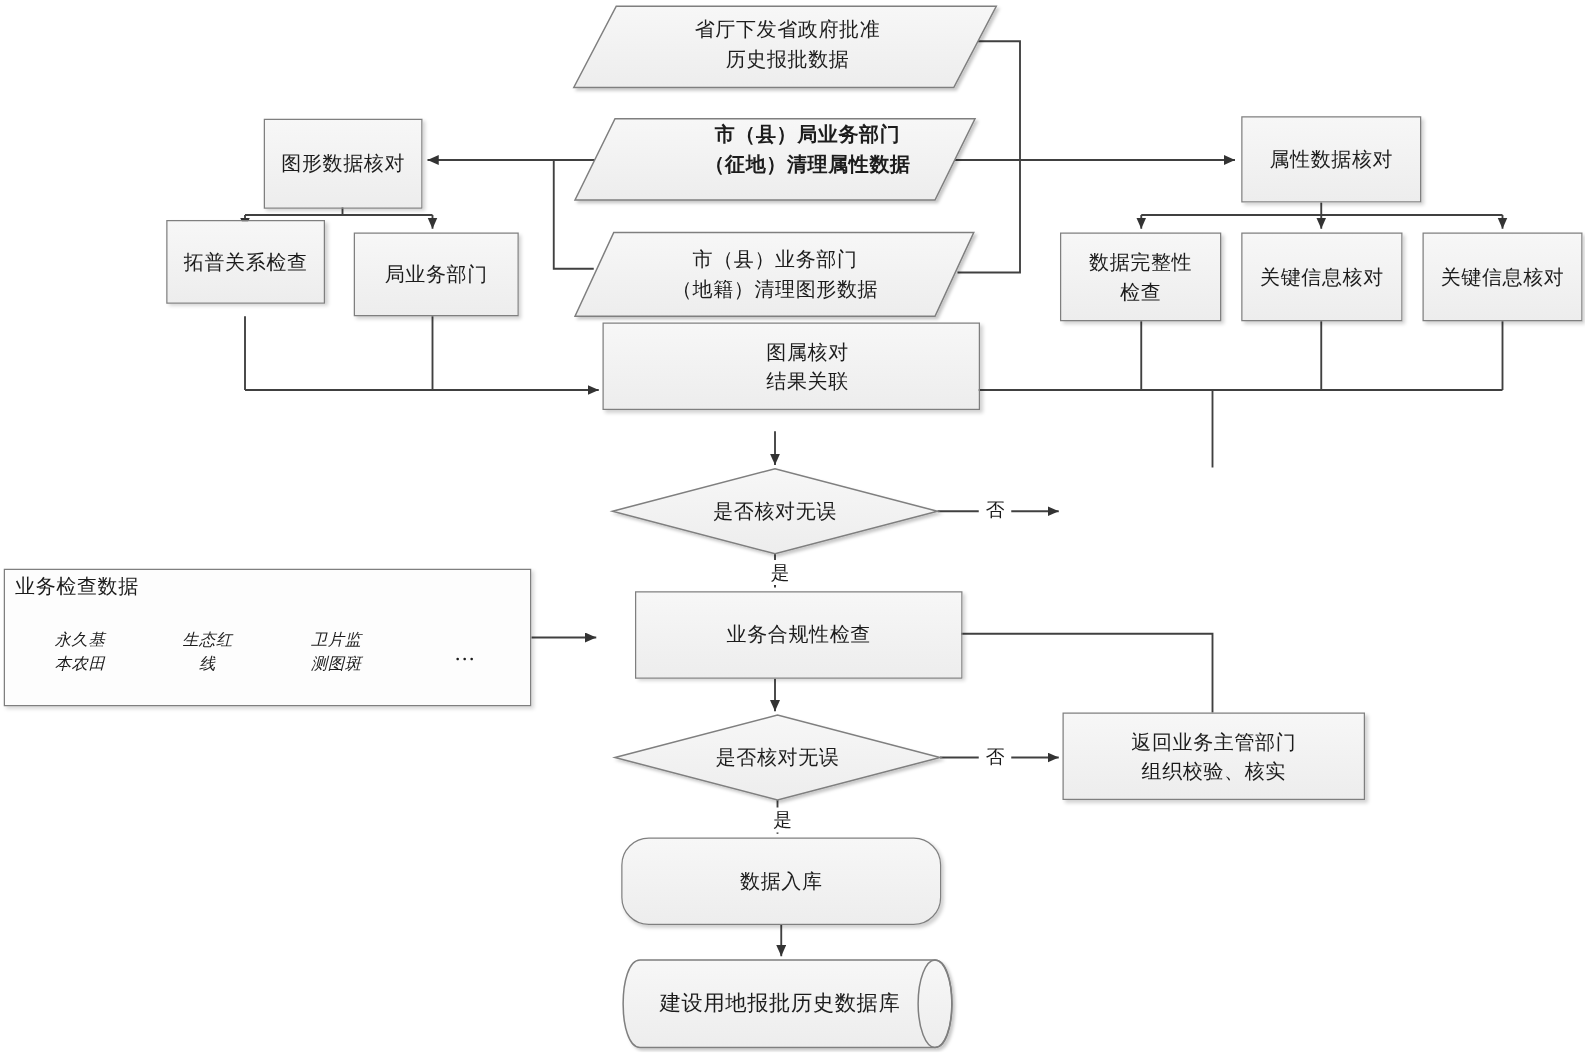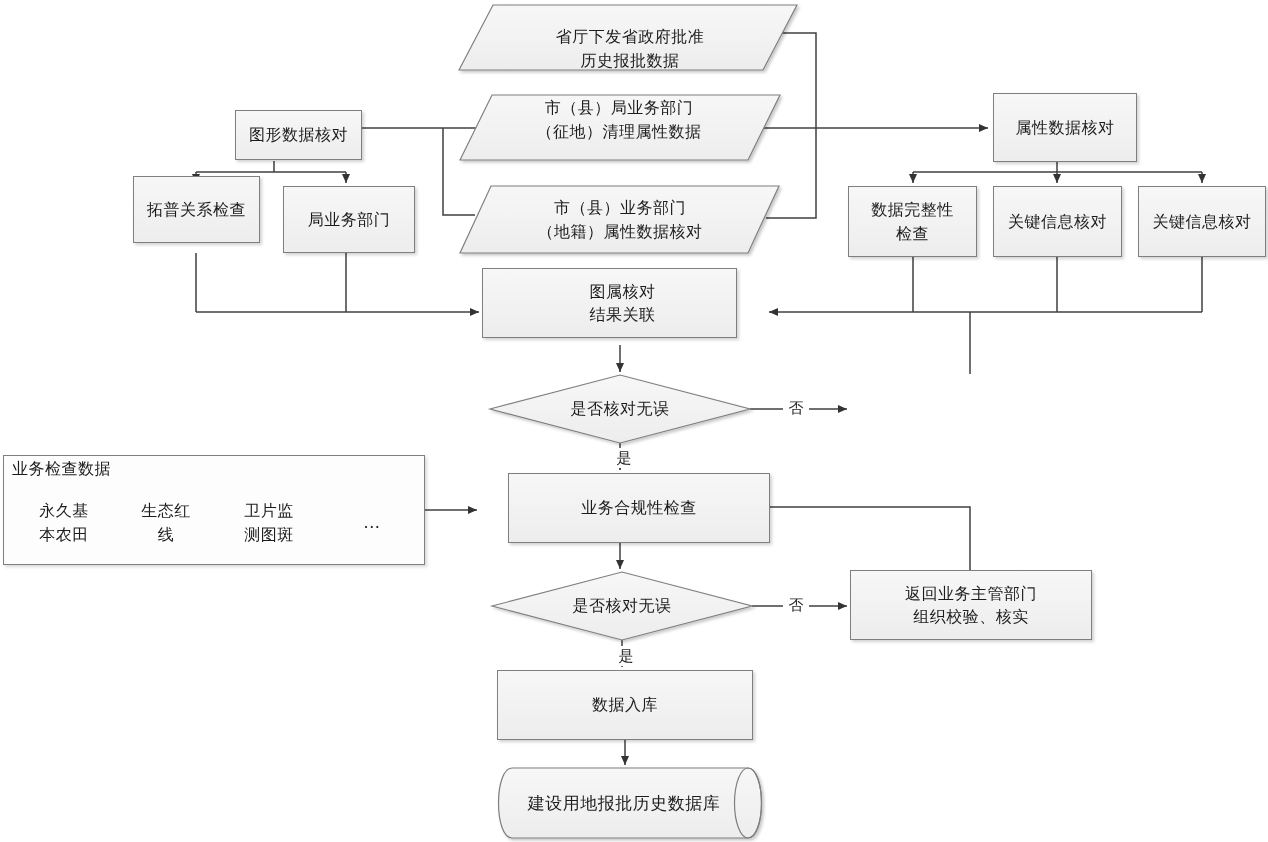--- a/index.html
+++ b/index.html
@@ -40,21 +40,21 @@
     font-size:16px;letter-spacing:0.5px;
     white-space:nowrap;
   }
   .edge-label{
     position:absolute;
     display:flex;align-items:center;justify-content:center;
     font-size:15px;
     background:#ffffff;
     padding:0 1px;
   }
-  .small-text{font-size:16px;}
+  .small-text{font-size:13px;font-style:italic;}
   .db-text{font-size:17px;}
 </style>
 </head>
 <body>
 
 <div class="canvas">
 
   <svg class="wires" width="1268" height="842" viewBox="0 0 1268 842">
     <defs>
       <linearGradient id="nodeGrad" x1="0" y1="0" x2="0" y2="1">
@@ -108,41 +108,41 @@
       <path d="M229,487 H315 Q299,522.5 315,558 H229 Q213,522.5 229,487 Z"></path>
       <path d="M334,487 H417 Q401,522.5 417,558 H334 Q318,522.5 334,487 Z"></path>
       <path d="M512,768 L748,768 C766,768 766,838 748,838 L512,838 C494,838 494,768 512,768 Z"></path>
     </g>
     <ellipse cx="748" cy="803" rx="13.5" ry="35" fill="none" stroke="#7f7f7f" stroke-width="1.2"></ellipse>
   </svg>
 
   <div class="group-box" style="left:3px;top:455px;width:422px;height:110px;"></div>
   <div class="group-label" style="left:12px;top:459px;">业务检查数据</div>
 
-  <div class="node rectnode" style="left:211px;top:110px;width:127px;height:50px;margin-left:24px;">图形数据核对</div>
+  <div class="node rectnode" style="left:211px;top:95px;width:127px;height:72px;">图形数据核对</div>
   <div class="node rectnode" style="left:133px;top:176px;width:127px;height:67px;">拓普关系检查</div>
   <div class="node rectnode" style="left:283px;top:186px;width:132px;height:67px;">局业务部门</div>
   <div class="node rectnode" style="left:993px;top:93px;width:144px;height:69px;">属性数据核对</div>
   <div class="node rectnode" style="left:848px;top:186px;width:129px;height:71px;">数据完整性
 检查</div>
   <div class="node rectnode" style="left:993px;top:186px;width:129px;height:71px;">关键信息核对</div>
   <div class="node rectnode" style="left:1138px;top:186px;width:128px;height:71px;">关键信息核对</div>
-  <div class="node rectnode" style="left:482px;top:268px;width:255px;height:70px;padding-left:26px;">图属核对
+  <div class="node rectnode" style="left:482px;top:258px;width:302px;height:70px;padding-left:26px;">图属核对
 结果关联</div>
   <div class="node rectnode" style="left:480px;top:473px;width:262px;height:70px;margin-left:28px;">业务合规性检查</div>
   <div class="node rectnode" style="left:850px;top:570px;width:242px;height:70px;">返回业务主管部门
 组织校验、核实</div>
-  <div class="node rectnode" style="left:497px;top:670px;width:256px;height:70px;">数据入库</div>
+  <div class="node rectnode" style="left:497px;top:670px;width:256px;height:70px;border-radius:22px;">数据入库</div>
 
-  <div class="node overlay" style="left:470px;top:16px;width:320px;height:65px;">省厅下发省政府批准
+  <div class="node overlay" style="left:470px;top:3px;width:320px;height:65px;">省厅下发省政府批准
 历史报批数据</div>
-  <div class="node overlay" style="left:469px;top:95px;width:300px;height:49px;">市（县）局业务部门
+  <div class="node overlay" style="left:496px;top:95px;width:300px;height:49px;font-weight:bold;">市（县）局业务部门
 （征地）清理属性数据</div>
   <div class="node overlay" style="left:470px;top:186px;width:300px;height:67px;">市（县）业务部门
-（地籍）属性数据核对</div>
+（地籍）清理图形数据</div>
   <div class="node overlay" style="left:490px;top:375px;width:260px;height:68px;">是否核对无误</div>
   <div class="node overlay" style="left:492px;top:572px;width:260px;height:68px;">是否核对无误</div>
   <div class="node overlay small-text" style="left:18px;top:487px;width:92px;height:71px;">永久基
 本农田</div>
   <div class="node overlay small-text" style="left:120px;top:487px;width:92px;height:71px;">生态红
 线</div>
   <div class="node overlay small-text" style="left:223px;top:487px;width:92px;height:71px;">卫片监
 测图斑</div>
   <div class="node overlay" style="left:328px;top:487px;width:88px;height:71px;">...</div>
   <div class="node overlay db-text" style="left:505px;top:768px;width:238px;height:70px;text-align:right;">建设用地报批历史数据库</div>

